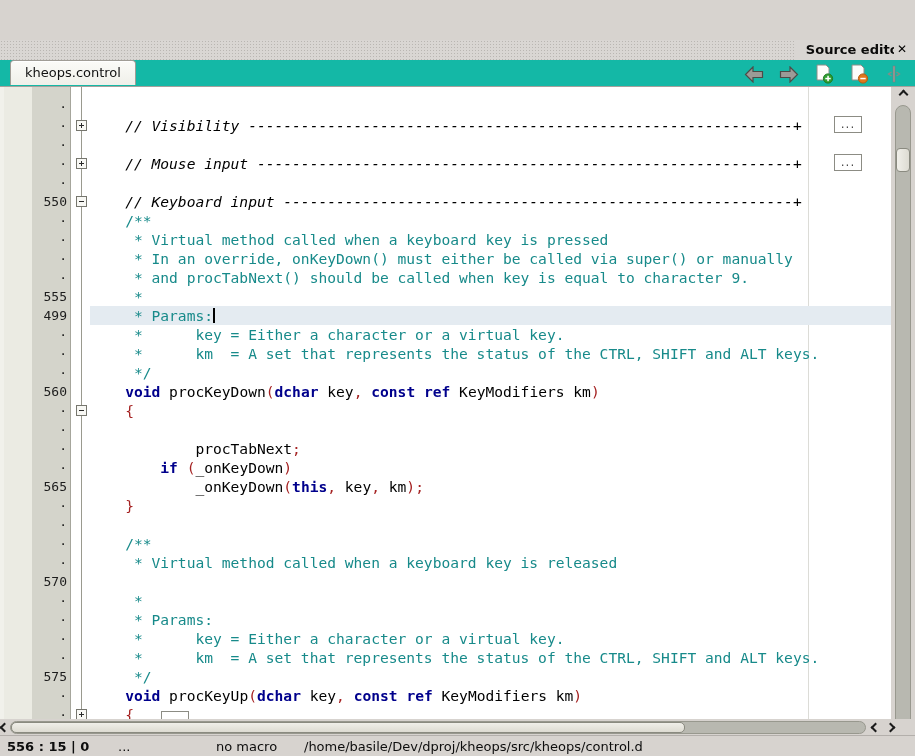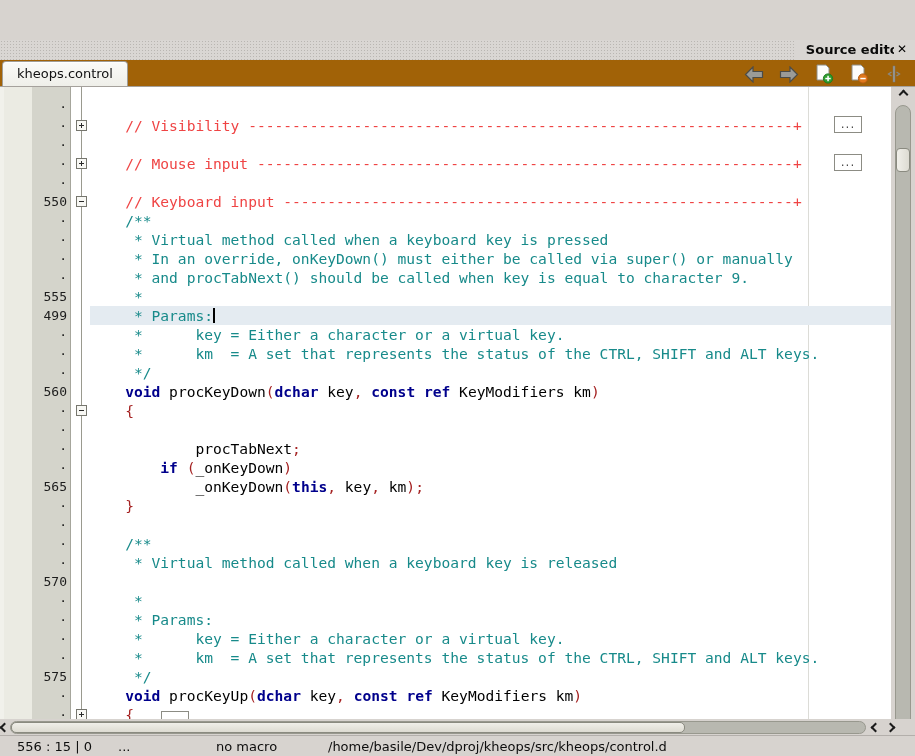--- a/index.html
+++ b/index.html
@@ -9,21 +9,21 @@
 
   
   .titlebar { height:20px; position:relative; background:#d9d6d3;
     background-image:radial-gradient(circle, #b9b6b2 22%, transparent 24%);
     background-size:3px 3px; display:flex; align-items:center; justify-content:flex-end;margin-top:40px; }
   .titlebar .title { background:#d9d6d3; padding:0 10px; font-size:13px; font-weight:600; color:#0a0a0a; line-height:20px; }
   .titlebar .closebtn { position:absolute; right:5px; top:0; height:20px; line-height:19px;
     background:#d9d6d3; padding:0 3px; font-size:12px; font-weight:bold; color:#000; cursor:default; }
 
   
-  .tabbar { height:27px; position:relative; background:#a16207; display:flex; align-items:flex-end; padding-left:2px; }
+  .tabbar { height:27px; position:relative; background:#14b8a6; display:flex; align-items:center; padding-left:10px; }
   .tab { height:25px; line-height:23px; padding:0 14px; font-size:13px; color:#111;
     background:linear-gradient(#fbfbf8,#efefe9); border:1px solid #a09d96; border-bottom:none;
     border-radius:4px 4px 0 0; box-shadow:inset 0 1px 0 #fff; }
   .toolbar { position:absolute; right:10px; top:4px; display:flex; align-items:center; gap:13px; }
   .tbtn { display:flex; align-items:center; justify-content:center; width:22px; height:20px; }
 
   
   .main { position:relative; height:670px; background:#fff; border-top:1px solid #a5a19c; overflow:hidden; }
   .g1 { position:absolute; left:0; top:0; bottom:0; width:4px;  background:#f1f1eb; }
   .g2 { position:absolute; left:4px; top:0; bottom:0; width:28px; background:#ebebe3; }
@@ -34,21 +34,21 @@
   .row { position:relative; height:19px; display:flex; }
   .ln { width:71px; text-align:right; padding-right:4px; font-family:"DejaVu Sans Mono", monospace;
     font-size:13px; line-height:19px; color:#1c1c1c; }
   .fold { width:19px; position:relative; }
   .fold-box { position:absolute; left:5px; top:4px; width:11px; height:11px; background:#f8f8f4; border:1px solid #76766e; }
   .fold-box::before { content:''; position:absolute; left:2px; right:2px; top:4px; height:1px; background:#2a2a2a; }
   .fold-box.plus::after { content:''; position:absolute; top:2px; bottom:2px; left:4px; width:1px; background:#2a2a2a; }
   .code { flex:1; white-space:pre; font-family:"DejaVu Sans Mono", monospace; font-size:14.6px; line-height:19px; color:#000; }
   .row.current .code { background:#e4ebf1; }
   .tc  { color:#178a8a; }                        
-  .tg  { color:#ef4444; }     
+  .tg  { color:#000000; font-style:italic; }     
   .tk  { color:#00008c; font-weight:bold; }      
   .tp  { color:#000; }
   .ts  { color:#a52222; }                        
   .tstr{ color:#cc0000; }                        
   .caret { display:inline-block; width:2px; height:15px; background:#000; vertical-align:-2px; }
   .ell { display:flex; align-items:center; justify-content:center; width:28px; height:17px;
     border:1px solid #8c8c84; background:#fff; color:#4a4a4a; font-size:12px; line-height:6px; letter-spacing:1px; }
   .far-ell { position:absolute; left:834px; top:0; }
   .inline-ell { display:inline-flex; height:16px; margin-left:27px; vertical-align:-3px; }
 
@@ -63,24 +63,24 @@
   .chev.right { transform:rotate(135deg); }
   .vstep { position:absolute; left:0; width:24px; height:12px; display:flex; align-items:center; justify-content:center; }
   .hscroll { position:relative; height:17px; background:#d7d3cf; }
   .htrack { position:absolute; left:10px; top:2px; width:856px; height:13px; background:#b8b8b0; border:1px solid #98988e; border-radius:7px; }
   .hthumb { position:absolute; left:11px; top:3px; width:674px; height:11px; background:linear-gradient(#f0efe9,#dddbd2); border:1px solid #8a8a80; border-radius:5px; }
   .hstep { position:absolute; top:0; height:17px; width:14px; display:flex; align-items:center; justify-content:center; }
 
   
   .statusbar { position:relative; height:22px; background:#d7d3cf; border-top:1px solid #b3afab; font-size:13px; color:#0d0d0d; }
   .statusbar span { position:absolute; top:2px; line-height:18px; }
-  .st-pos   { left:17px; }
+  .st-pos   { left:7px;font-weight:bold; }
   .st-dots  { left:118px; }
   .st-macro { left:216px; }
-  .st-path  { left:328px; }
+  .st-path  { left:304px; }
 </style>
 </head>
 <body>
 
 <div class="window">
 
   <div class="titlebar">
     <span class="title">Source editor</span>
     <span class="closebtn">✕</span>
   </div>

